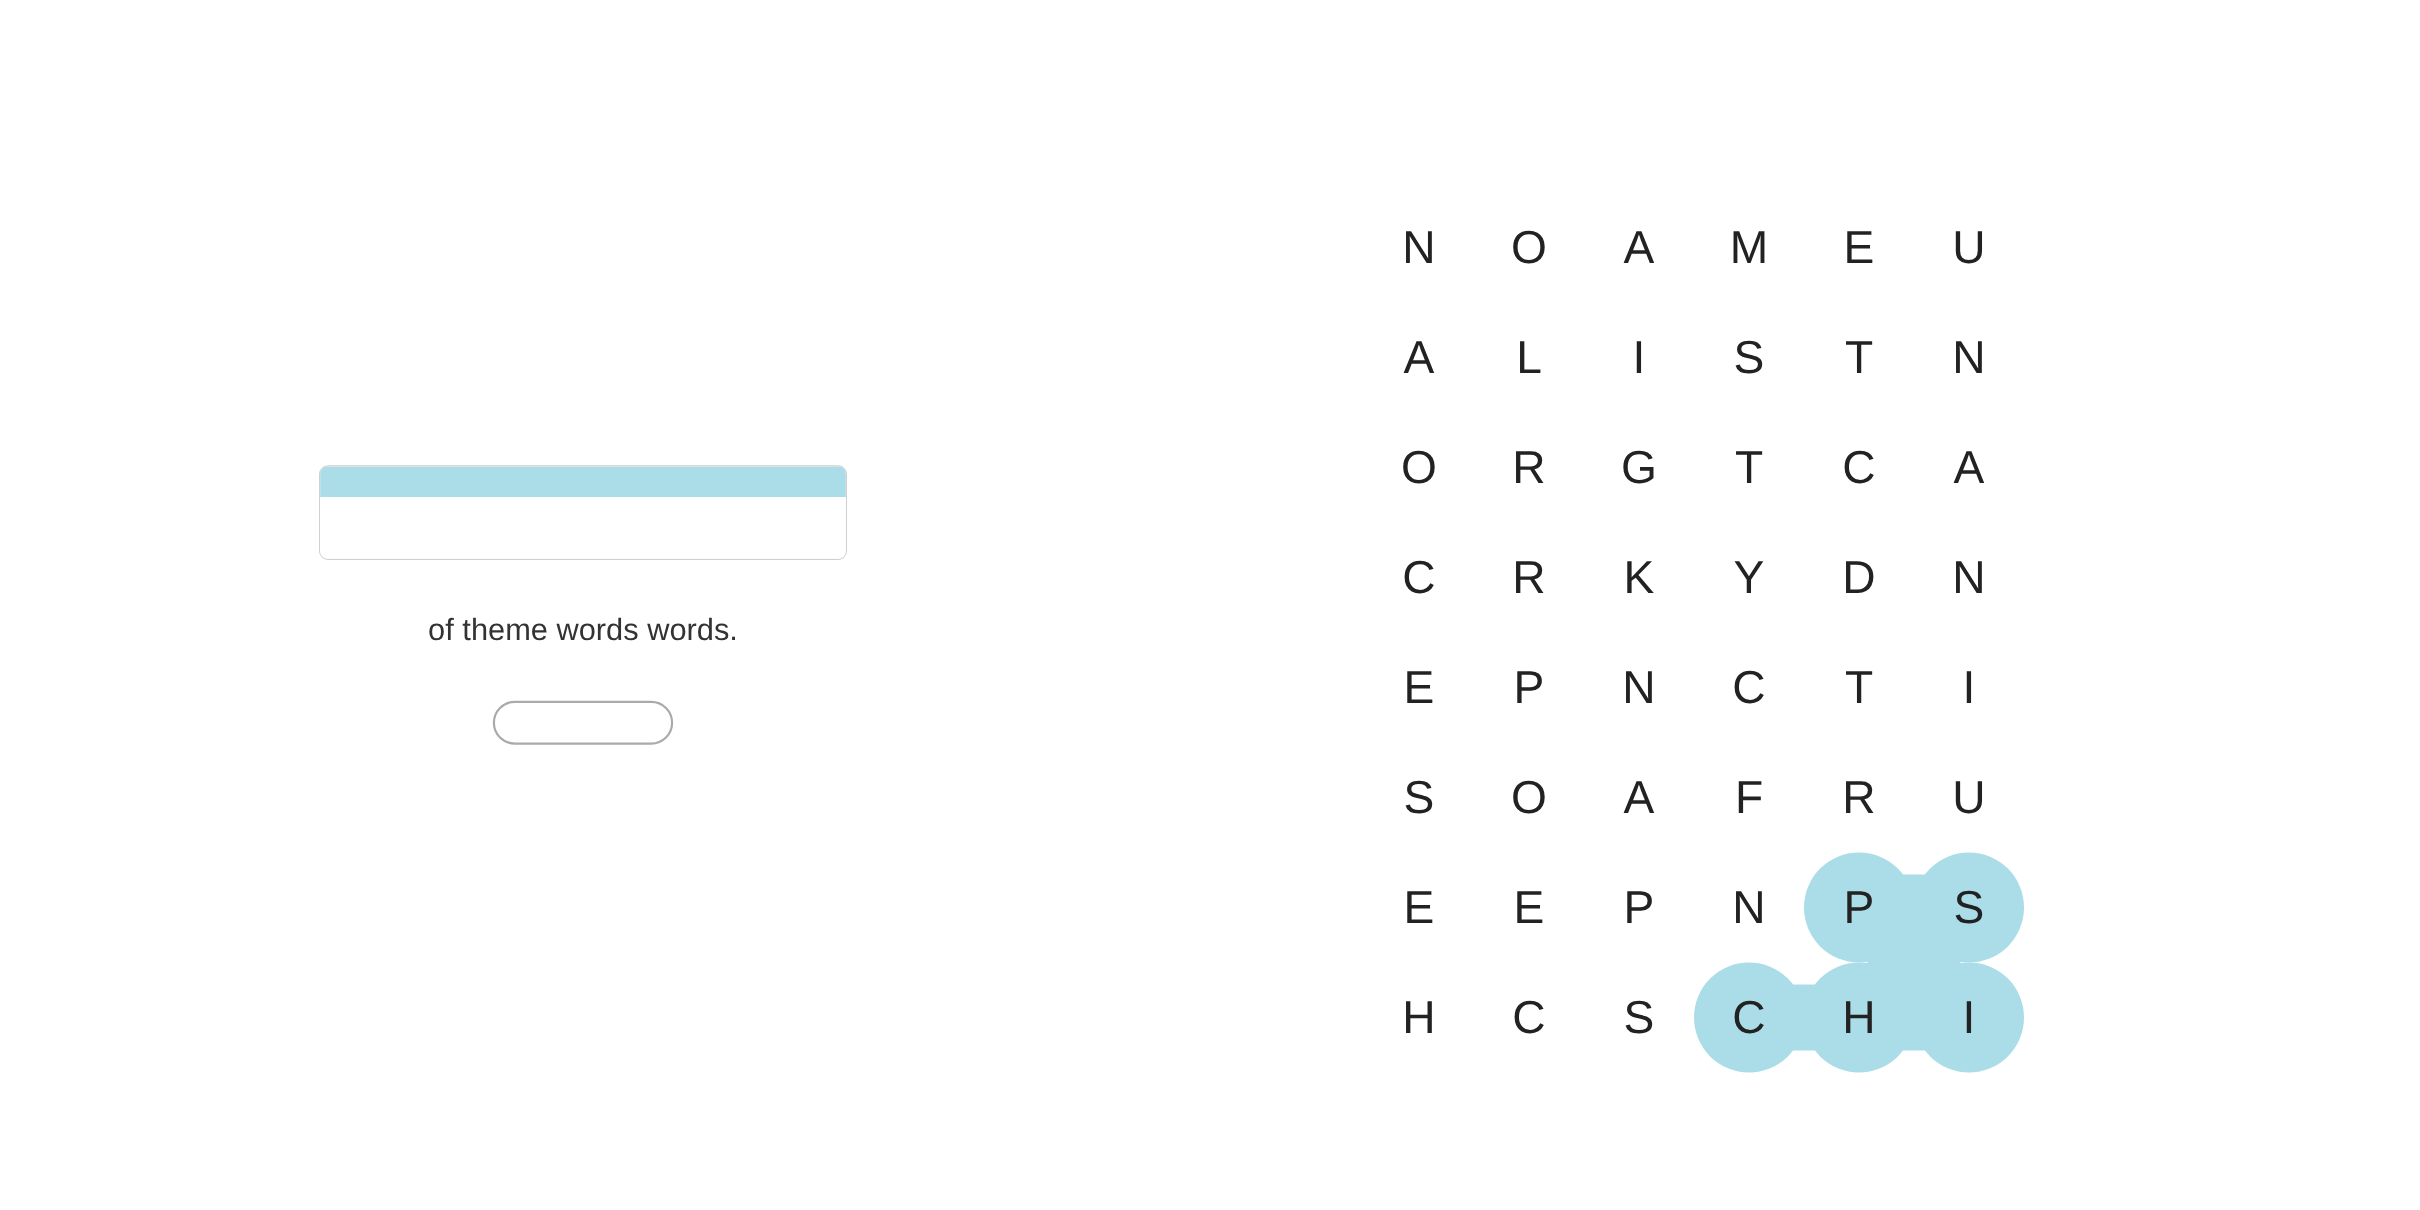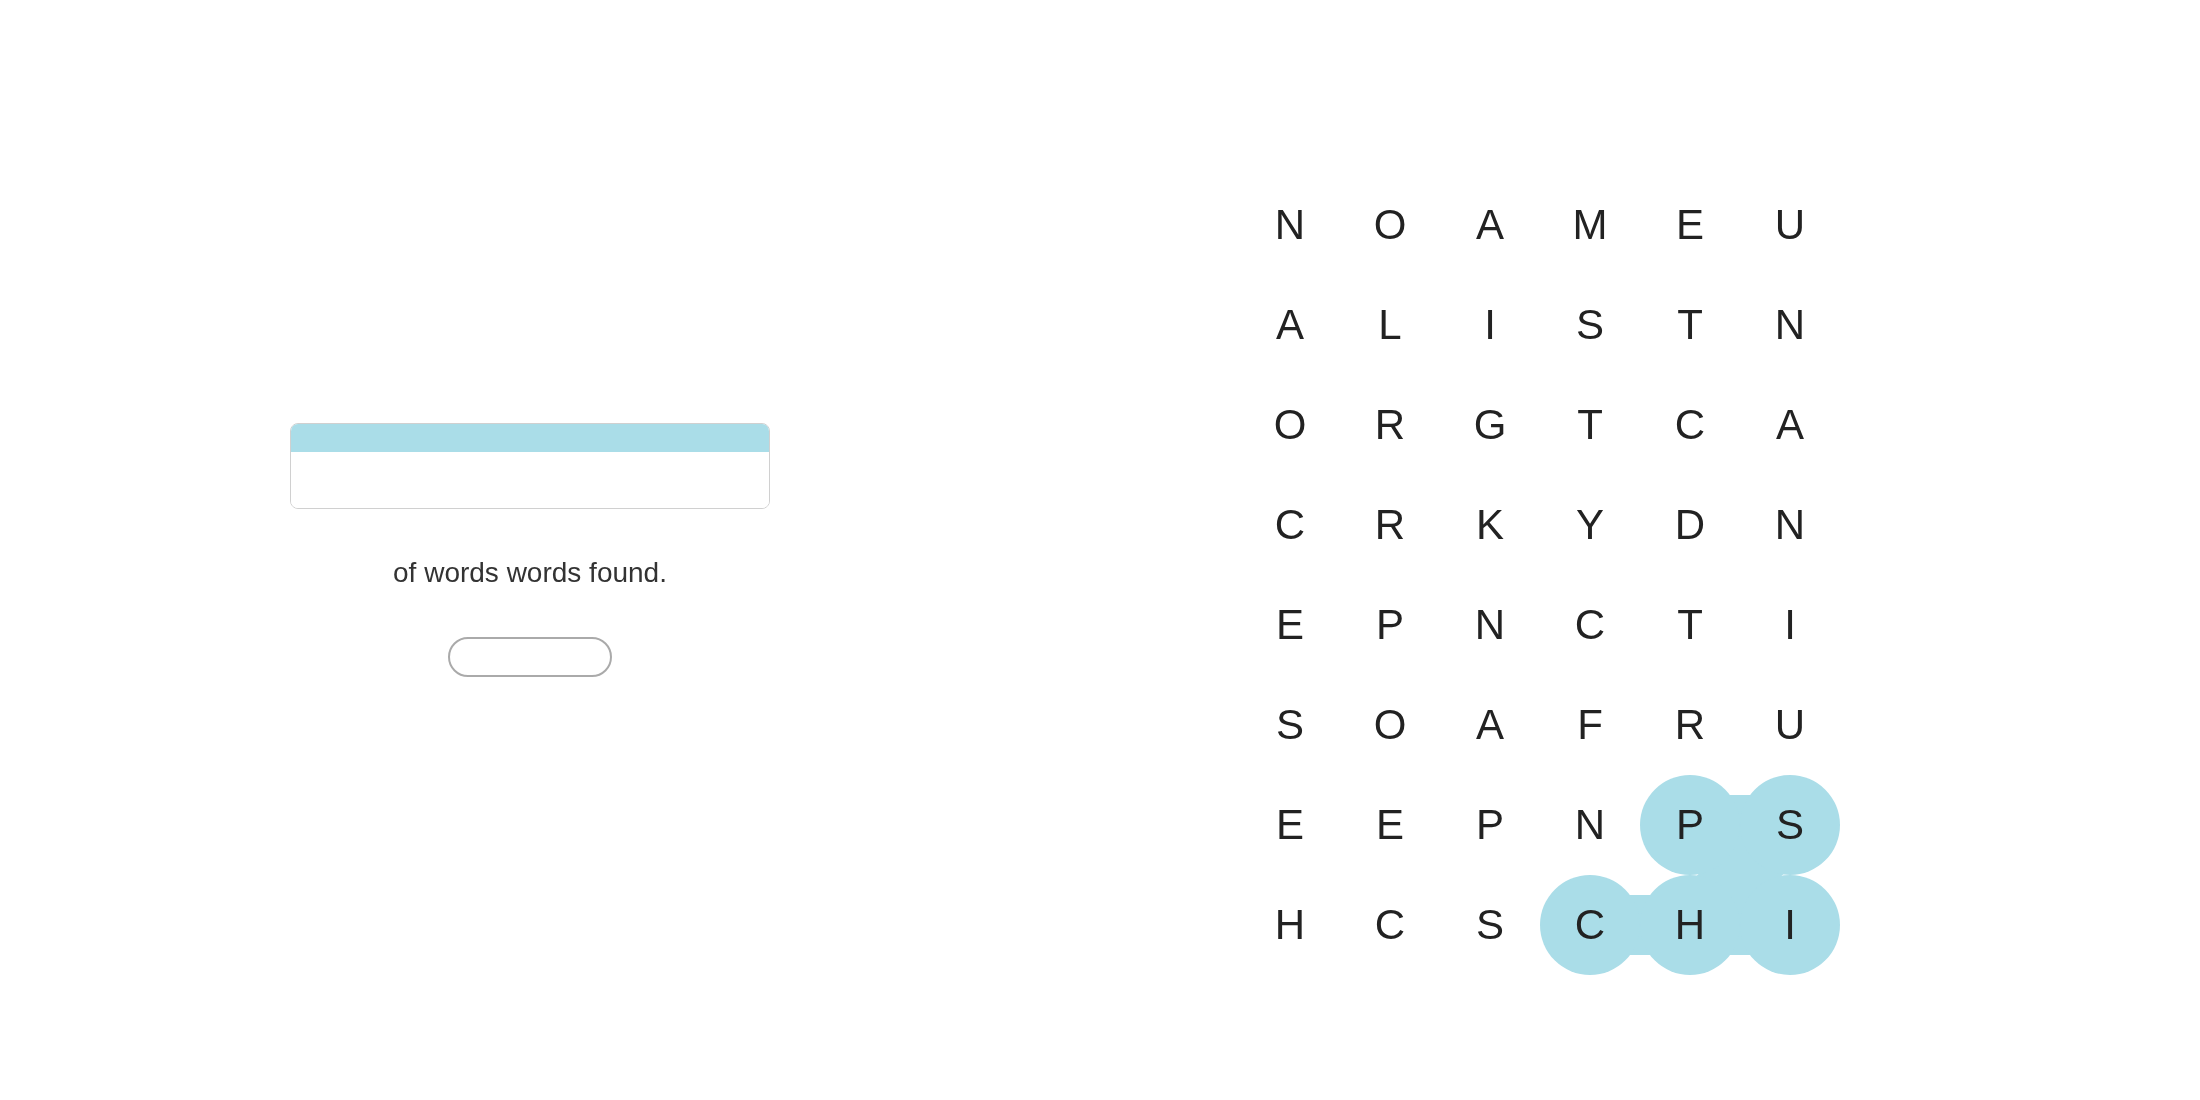--- a/index.html
+++ b/index.html
@@ -145,21 +145,21 @@
 <div class="left-panel">
   <div class="theme-card">
     <div class="theme-card-header"></div>
     <div class="theme-card-body"></div>
   </div>
 
   <div class="found-text">
     <span class="num"></span>
     <span> of </span>
     <span class="num"></span>
-    <span> words words found.</span>
+    <span> theme words words.</span>
   </div>
 
   <button class="hint-button"></button>
 </div>
 
 <div class="right-panel">
   <div class="game-title"></div>
 
   <div class="grid-wrapper">
     <div class="grid-container" id="word-grid">

